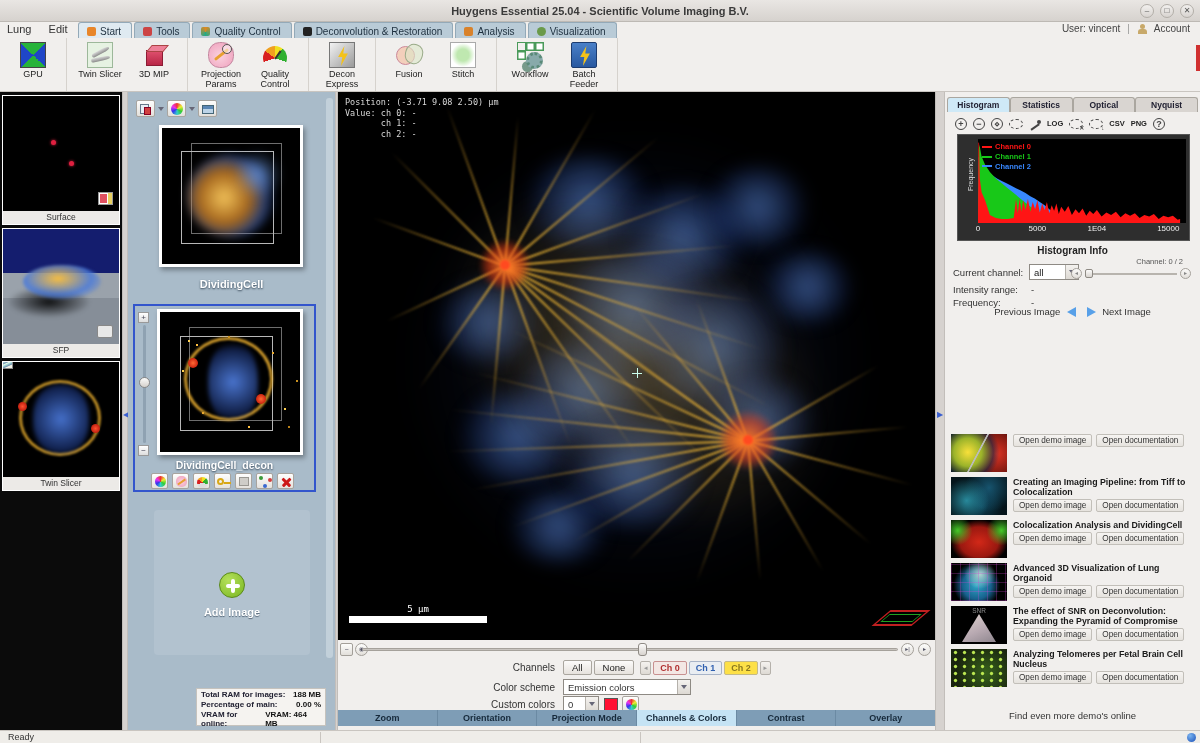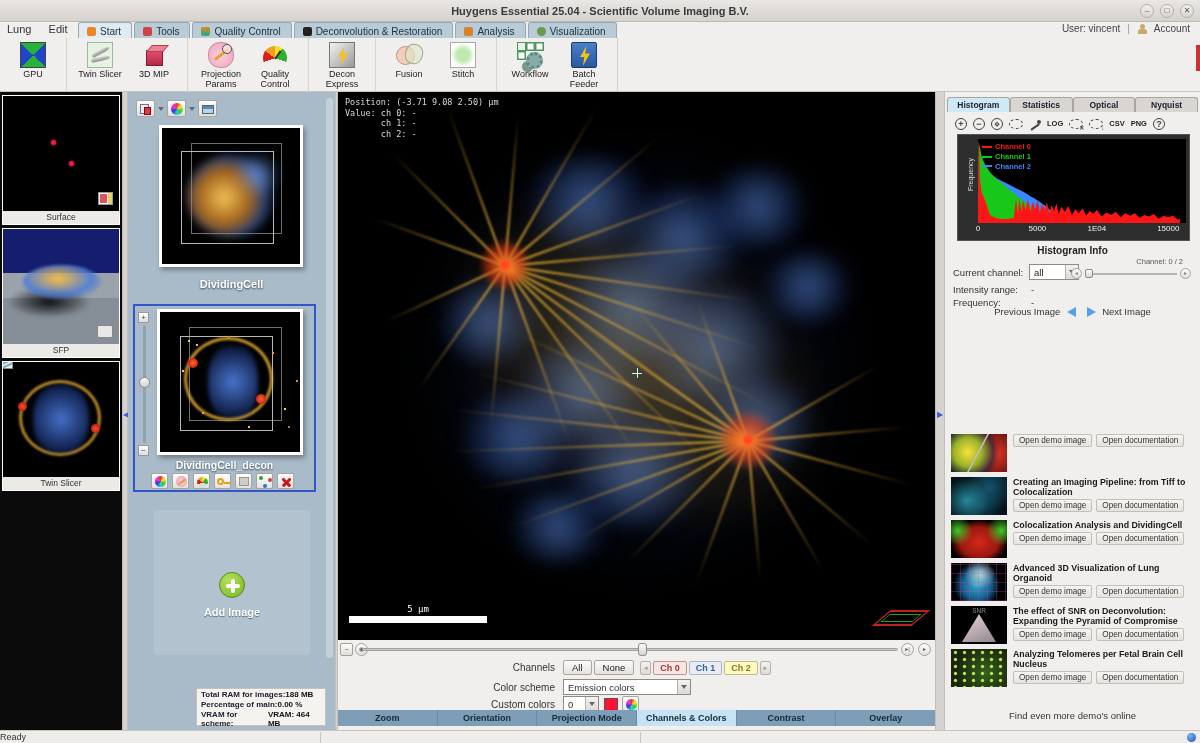--- a/index.html
+++ b/index.html
@@ -133,21 +133,21 @@
   .mini-share { position:absolute; left:2px; top:2px; width:4px; height:4px; border-radius:50%; background:#3a9a3a; box-shadow:9px 2px 0 #d04040,4px 8px 0 #3a6ad0; }
   .xbar { position:absolute; left:3px; top:7px; width:11px; height:2.5px; background:#cc1818; border-radius:1px; }
 
   #add-image-zone { position:absolute; left:26px; top:418px; width:156px; height:145px; background:#b2c2cf; border-radius:4px; }
   .plus-circle { position:absolute; left:50%; top:62px; transform:translateX(-50%); width:26px; height:26px; border-radius:50%; background:radial-gradient(circle at 35% 30%,#b4e05a,#7ab622); border:1px solid #5a8a18; }
   .plus-circle::before { content:""; position:absolute; left:6px; top:11px; width:14px; height:4px; background:#fff; border-radius:2px; }
   .plus-circle::after { content:""; position:absolute; left:11px; top:6px; width:4px; height:14px; background:#fff; border-radius:2px; }
   .addlabel { position:absolute; left:0; top:96px; width:100%; text-align:center; color:#fff; font-weight:bold; font-size:11px; text-shadow:0 1px 1px #567; }
 
   #memory-box { position:absolute; left:68px; top:596px; width:130px; height:38px; background:#f5f3f0; border:1px solid #c5c2bd; font-size:8px; }
-  .memrow { display:flex; padding:1px 4px 0 4px; }
+  .memrow { display:flex; justify-content:space-between; padding:1px 4px 0 4px; }
   .memrow b { color:#223; } .memrow span { font-weight:bold; color:#111; }
 
   
   #viewer { left:338px; top:92px; width:597px; height:548px; background:#000; overflow:hidden; }
   .ovline { position:relative; font-family:"DejaVu Sans Mono",monospace; font-size:8.5px; color:#d8d8d8; white-space:pre; line-height:1.25; z-index:50; }
   #overlay-text { position:absolute; left:7px; top:5px; z-index:50; }
   #scalebar { position:absolute; left:11px; bottom:17px; z-index:50; }
   #scalebar .sb-label { color:#fff; font-family:"DejaVu Sans Mono",monospace; font-size:9px; text-align:center; width:138px; margin-bottom:2px; }
   #scalebar .sb-bar { width:138px; height:7px; background:#fff; }
   #orient-ind { position:absolute; right:14px; bottom:14px; width:40px; height:16px; transform:skewX(-50deg); border:2px solid #c02020; z-index:50; }
@@ -225,21 +225,21 @@
   .dt2 { background:radial-gradient(circle at 28% 62%,rgba(45,155,175,.85),transparent 48%),radial-gradient(circle at 68% 28%,rgba(30,110,145,.7),transparent 52%),radial-gradient(circle at 55% 78%,rgba(20,95,125,.55),transparent 48%),#05141a; }
   .dt3 { background:radial-gradient(circle at 12% 28%,#45c828 0%,transparent 26%),radial-gradient(circle at 90% 28%,#45c828 0%,transparent 26%),radial-gradient(ellipse at 50% 58%,#d22818 0%,#9a1810 48%,transparent 72%),#000; }
   .dt4 { background:repeating-linear-gradient(90deg,rgba(210,70,210,.28) 0 1px,transparent 1px 9px),repeating-linear-gradient(0deg,rgba(210,70,210,.28) 0 1px,transparent 1px 9px),radial-gradient(ellipse at 52% 30%,rgba(210,235,220,.8) 0%,transparent 38%),radial-gradient(circle at 46% 58%,#2fa8c8 0%,#17618e 38%,transparent 62%),#000; }
   .dt5 .pyr { position:absolute; left:11px; top:8px; width:34px; height:28px; background:linear-gradient(155deg,#e0d4d0,#b9aab2 55%,#8e868e); clip-path:polygon(50% 0,100% 100%,0 100%); }
   .dt5 .snr { position:absolute; left:0; top:1px; width:100%; text-align:center; color:#8a8a8a; font-size:6.5px; }
   .dt6 { background:radial-gradient(circle,rgba(195,240,85,.95) 0 1.1px,transparent 2.2px),radial-gradient(circle at 62% 62%,rgba(70,130,35,.65),transparent 72%),#19230e; background-size:9px 7px,100% 100%,100% 100%; }
   #demo-footer { position:absolute; left:0; top:618px; width:100%; text-align:center; font-size:9.5px; color:#333; }
 
   
   #statusbar { left:0; top:730px; width:1200px; height:13px; background:#efede9; border-top:1px solid #c9c5c0; font-size:9px; color:#333; }
-  #statusbar .stext { position:absolute; left:0; top:1px; }
+  #statusbar .stext { position:absolute; left:8px; top:1px; }
   .sdiv { position:absolute; top:1px; width:1px; height:11px; background:#c9c5c0; }
   #globe { position:absolute; right:4px; top:2px; width:9px; height:9px; border-radius:50%; background:radial-gradient(circle at 35% 30%,#7ab4f0,#1b50b8); }
 </style>
 </head>
 <body>
 
 <div class="abs" id="titlebar">
   <span>Huygens Essential 25.04 - Scientific Volume Imaging B.V.</span>
 </div>
 <div class="abs winbtns">
@@ -431,21 +431,21 @@
   <div id="memory-box">
     <div class="memrow">
         <b>Total RAM for images:</b>
         <span>188 MB</span>
       </div>
     <div class="memrow">
         <b>Percentage of main:</b>
         <span>0.00 %</span>
       </div>
     <div class="memrow">
-        <b>VRAM for scheme:</b>
+        <b>VRAM for online:</b>
         <span>VRAM: 464 MB</span>
       </div>
   </div>
   <div id="il-scrollstrip"></div>
 </div>
 
 <div class="abs vdivider" style="left:335px;width:3px"></div>
 
 <div class="abs" id="viewer">
   <div id="cell-art" style="position: absolute; left: 0px; top: 0px; width: 597px; height: 548px;">
@@ -527,21 +527,21 @@
   <div class="rnd-btn abs" style="left:580px;top:3px">▸</div>
 </div>
 
 <div class="abs ctl-row" style="top:660px">
   <div class="ctl-label">Channels</div>
   <button class="pushbtn">All</button>
   <button class="pushbtn" style="margin-left:2px">None</button>
   <div class="tinyarrow" style="margin-left:6px">◂</div>
   <button class="chbtn" style="margin-left: 2px; color: rgb(176, 48, 48); border-color: rgb(200, 144, 144); background: rgb(243, 231, 228);">Ch 0</button>
   <button class="chbtn" style="margin-left: 2px; color: rgb(48, 96, 176); border-color: rgb(168, 180, 200); background: rgb(233, 237, 242);">Ch 1</button>
-  <button class="chbtn" style="margin-left: 2px; color: rgb(138, 120, 32); border-color: rgb(196, 186, 136); background: #fef9c3;">Ch 2</button>
+  <button class="chbtn" style="margin-left: 2px; color: rgb(138, 120, 32); border-color: rgb(196, 186, 136); background: #fde047;">Ch 2</button>
   <div class="tinyarrow" style="margin-left:2px">▸</div>
 </div>
 
 <div class="abs ctl-row" style="top:679px">
   <div class="ctl-label">Color scheme</div>
   <div class="dropdown" style="width:128px">
     <span class="dd-val">Emission colors</span>
     <span class="dd-arrow">
         <span class="chev"></span>
       </span>

